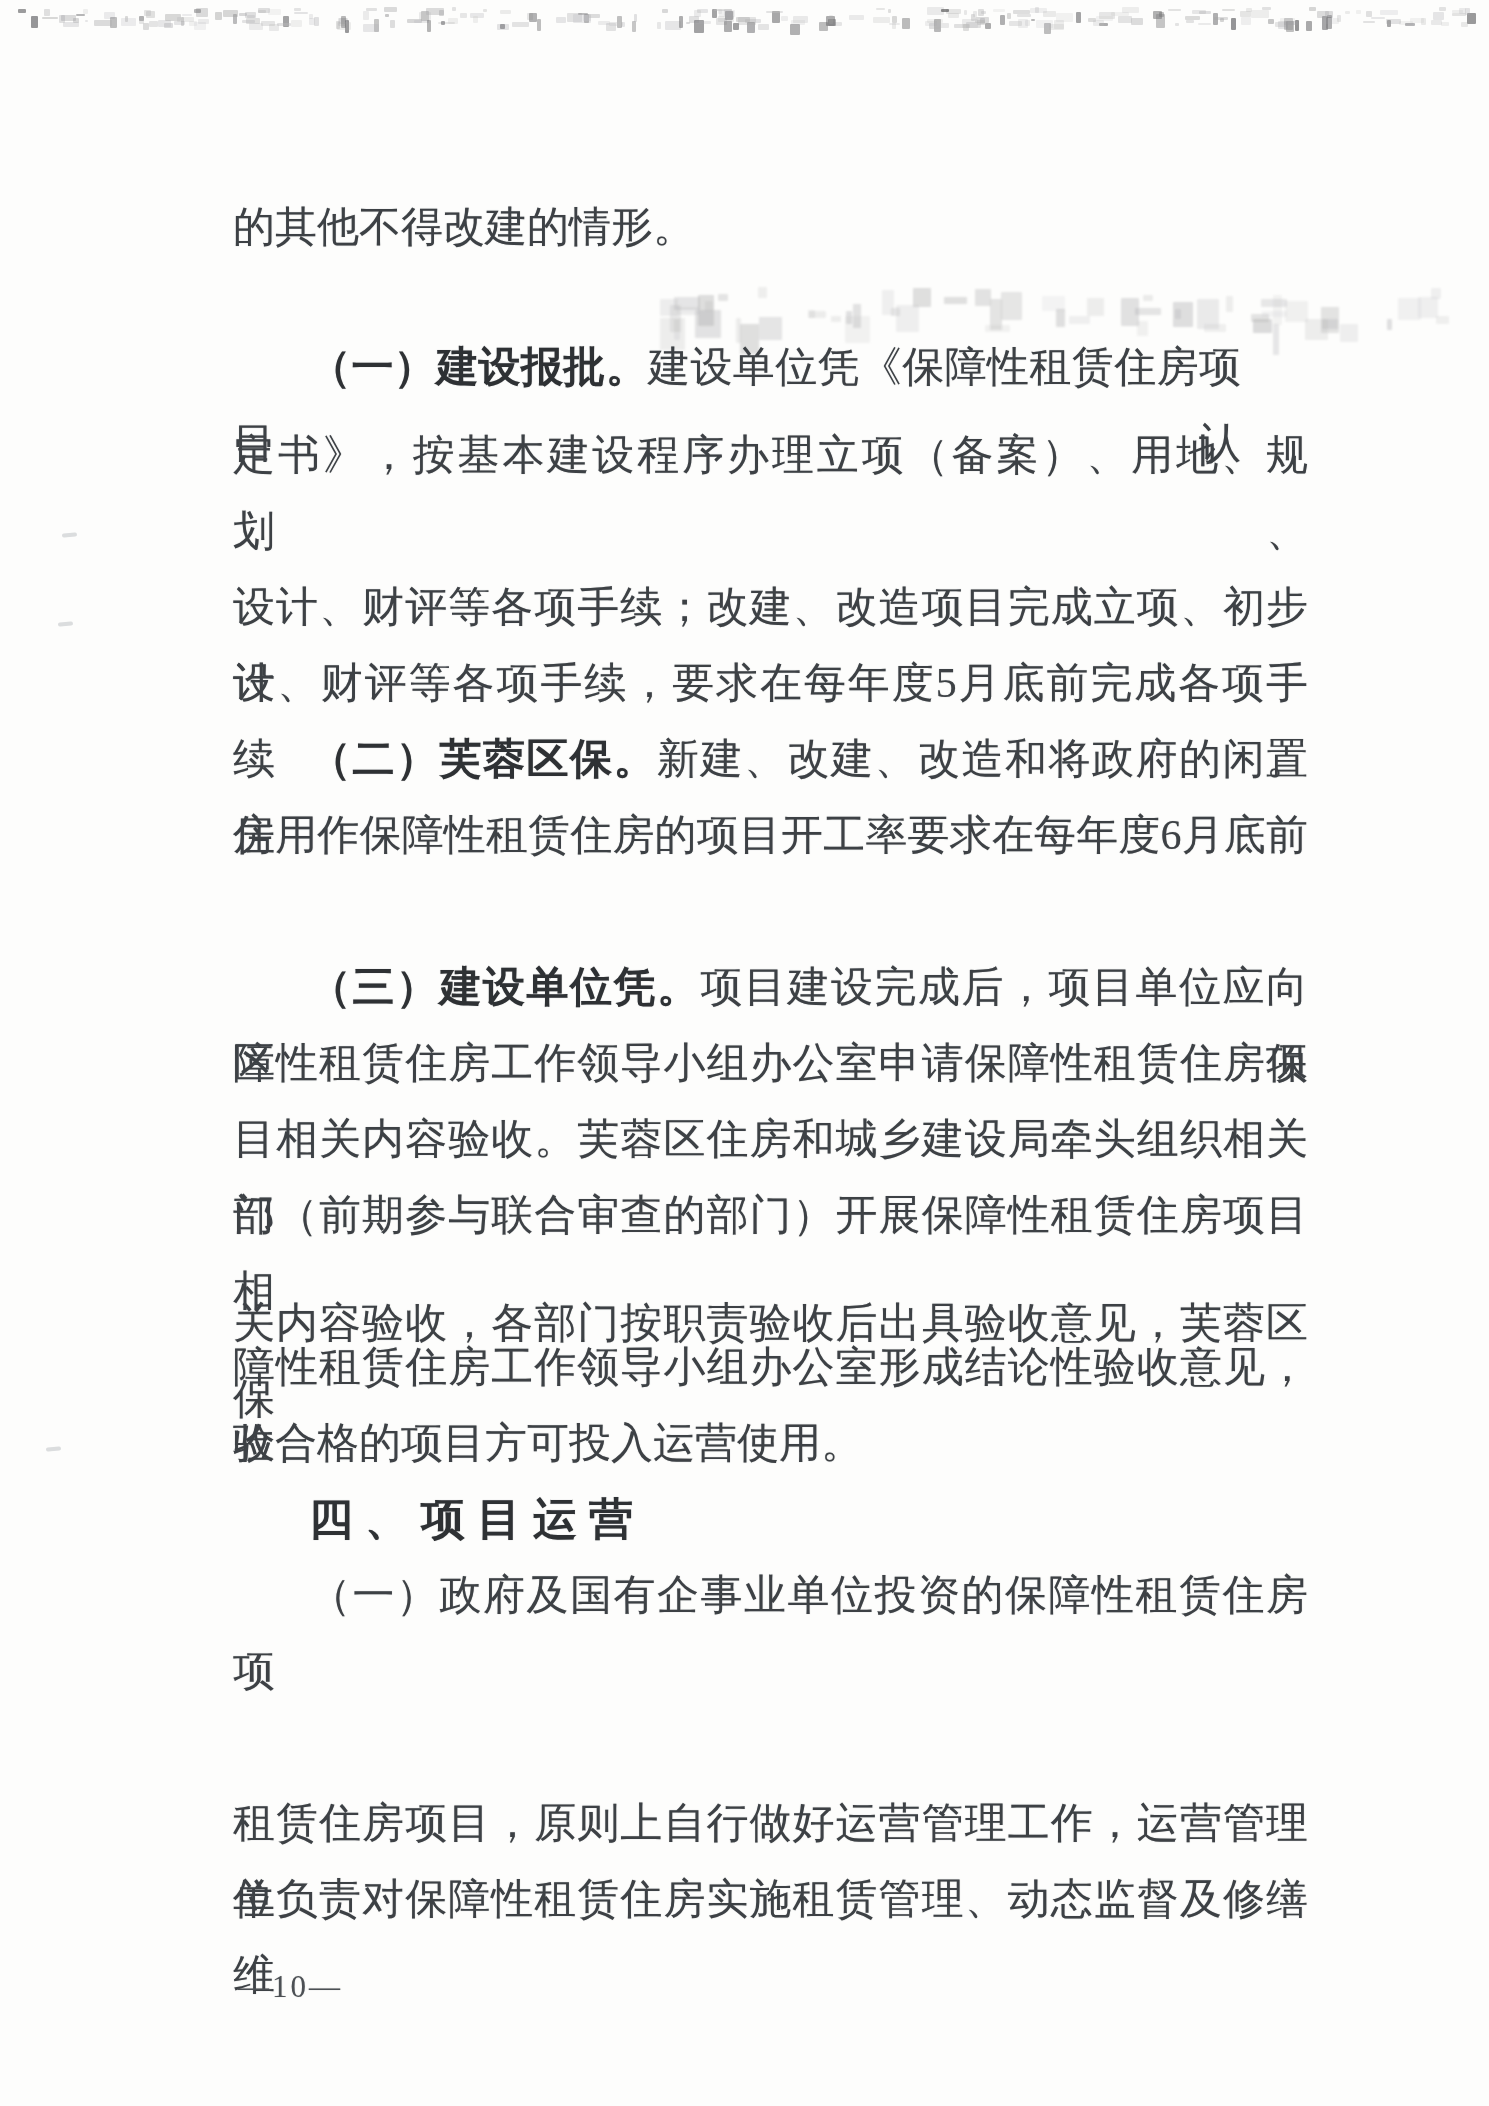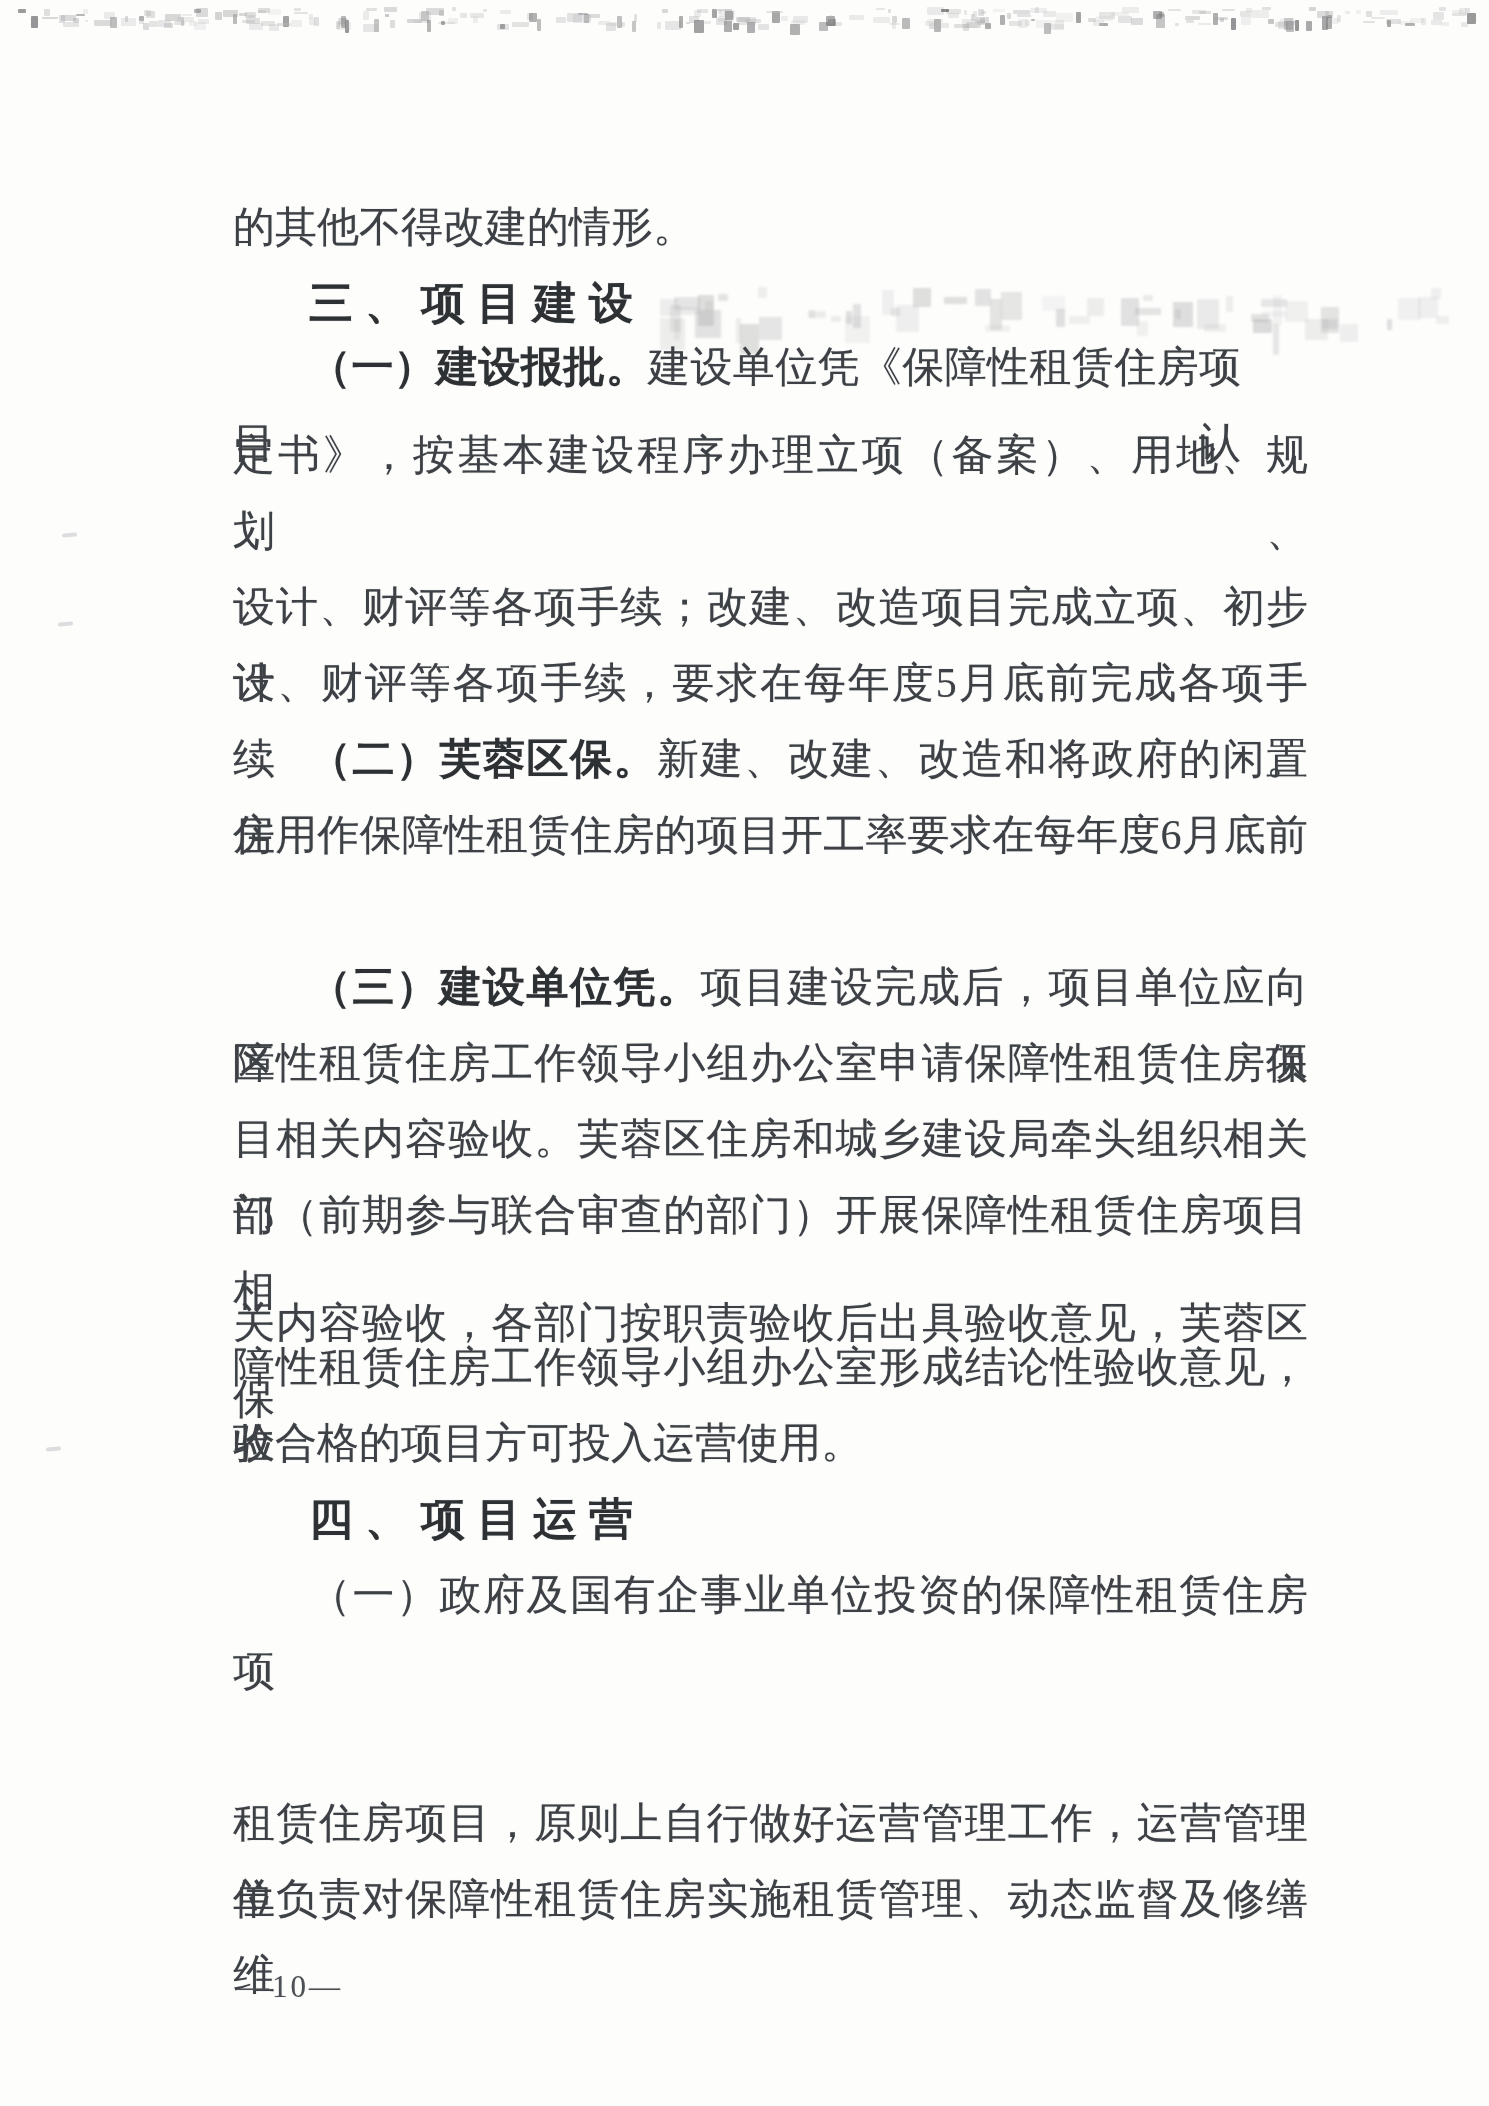--- a/index.html
+++ b/index.html
@@ -358,21 +358,20 @@
       <div class="speck" style="left: 659.907px; top: 318.278px; width: 25.0246px; height: 31.3707px; background: rgb(161, 161, 163); opacity: 0.167379;"></div>
       <div class="speck" style="left: 1001.07px; top: 291.622px; width: 21.0919px; height: 28.8747px; background: rgb(184, 184, 186); opacity: 0.340939;"></div>
     </div>
   <div id="margin-marks">
       <div class="margin-mark" style="left: 62px; top: 533px; width: 15px; height: 4px; opacity: 0.35; transform: rotate(-4deg);"></div>
       <div class="margin-mark" style="left: 58px; top: 622px; width: 15px; height: 4px; opacity: 0.35; transform: rotate(-4deg);"></div>
       <div class="margin-mark" style="left: 46px; top: 1447px; width: 15px; height: 4px; opacity: 0.35; transform: rotate(-4deg);"></div>
     </div>
   <div class="doc-body" id="doc-body">
       <div class="line" style="top: 0px;"><span>的其他不得改建的情形。</span></div>
-      <div class="line heading" style="top: 76px; text-indent: 76px;"><span class="b">三、项目建设</span></div>
       <div class="line just short" style="top: 140px; text-indent: 76px; font-family: Liberation Serif, serif;"><span class="b">（一）建设报批。</span><span>建设单位凭《保障性租赁住房项目认</span></div>
       <div class="line just" style="top: 228px;"><span>定书》，按基本建设程序办理立项（备案）、用地、规划、</span></div>
       <div class="line just" style="top: 380px;"><span>设计、财评等各项手续；改建、改造项目完成立项、初步设</span></div>
       <div class="line just" style="top: 456px;"><span>计、财评等各项手续，要求在每年度5月底前完成各项手续。</span></div>
       <div class="line just" style="top: 532px; text-indent: 76px;"><span class="b">（二）芙蓉区保。</span><span>新建、改建、改造和将政府的闲置住</span></div>
       <div class="line just" style="top: 608px;"><span>房用作保障性租赁住房的项目开工率要求在每年度6月底前</span></div>
       <div class="line just" style="top: 760px; text-indent: 76px;"><span class="b">（三）建设单位凭。</span><span>项目建设完成后，项目单位应向区保</span></div>
       <div class="line just" style="top: 836px;"><span>障性租赁住房工作领导小组办公室申请保障性租赁住房项</span></div>
       <div class="line just" style="top: 912px;"><span>目相关内容验收。芙蓉区住房和城乡建设局牵头组织相关部</span></div>
       <div class="line just" style="top: 988px;"><span>门（前期参与联合审查的部门）开展保障性租赁住房项目相</span></div>

